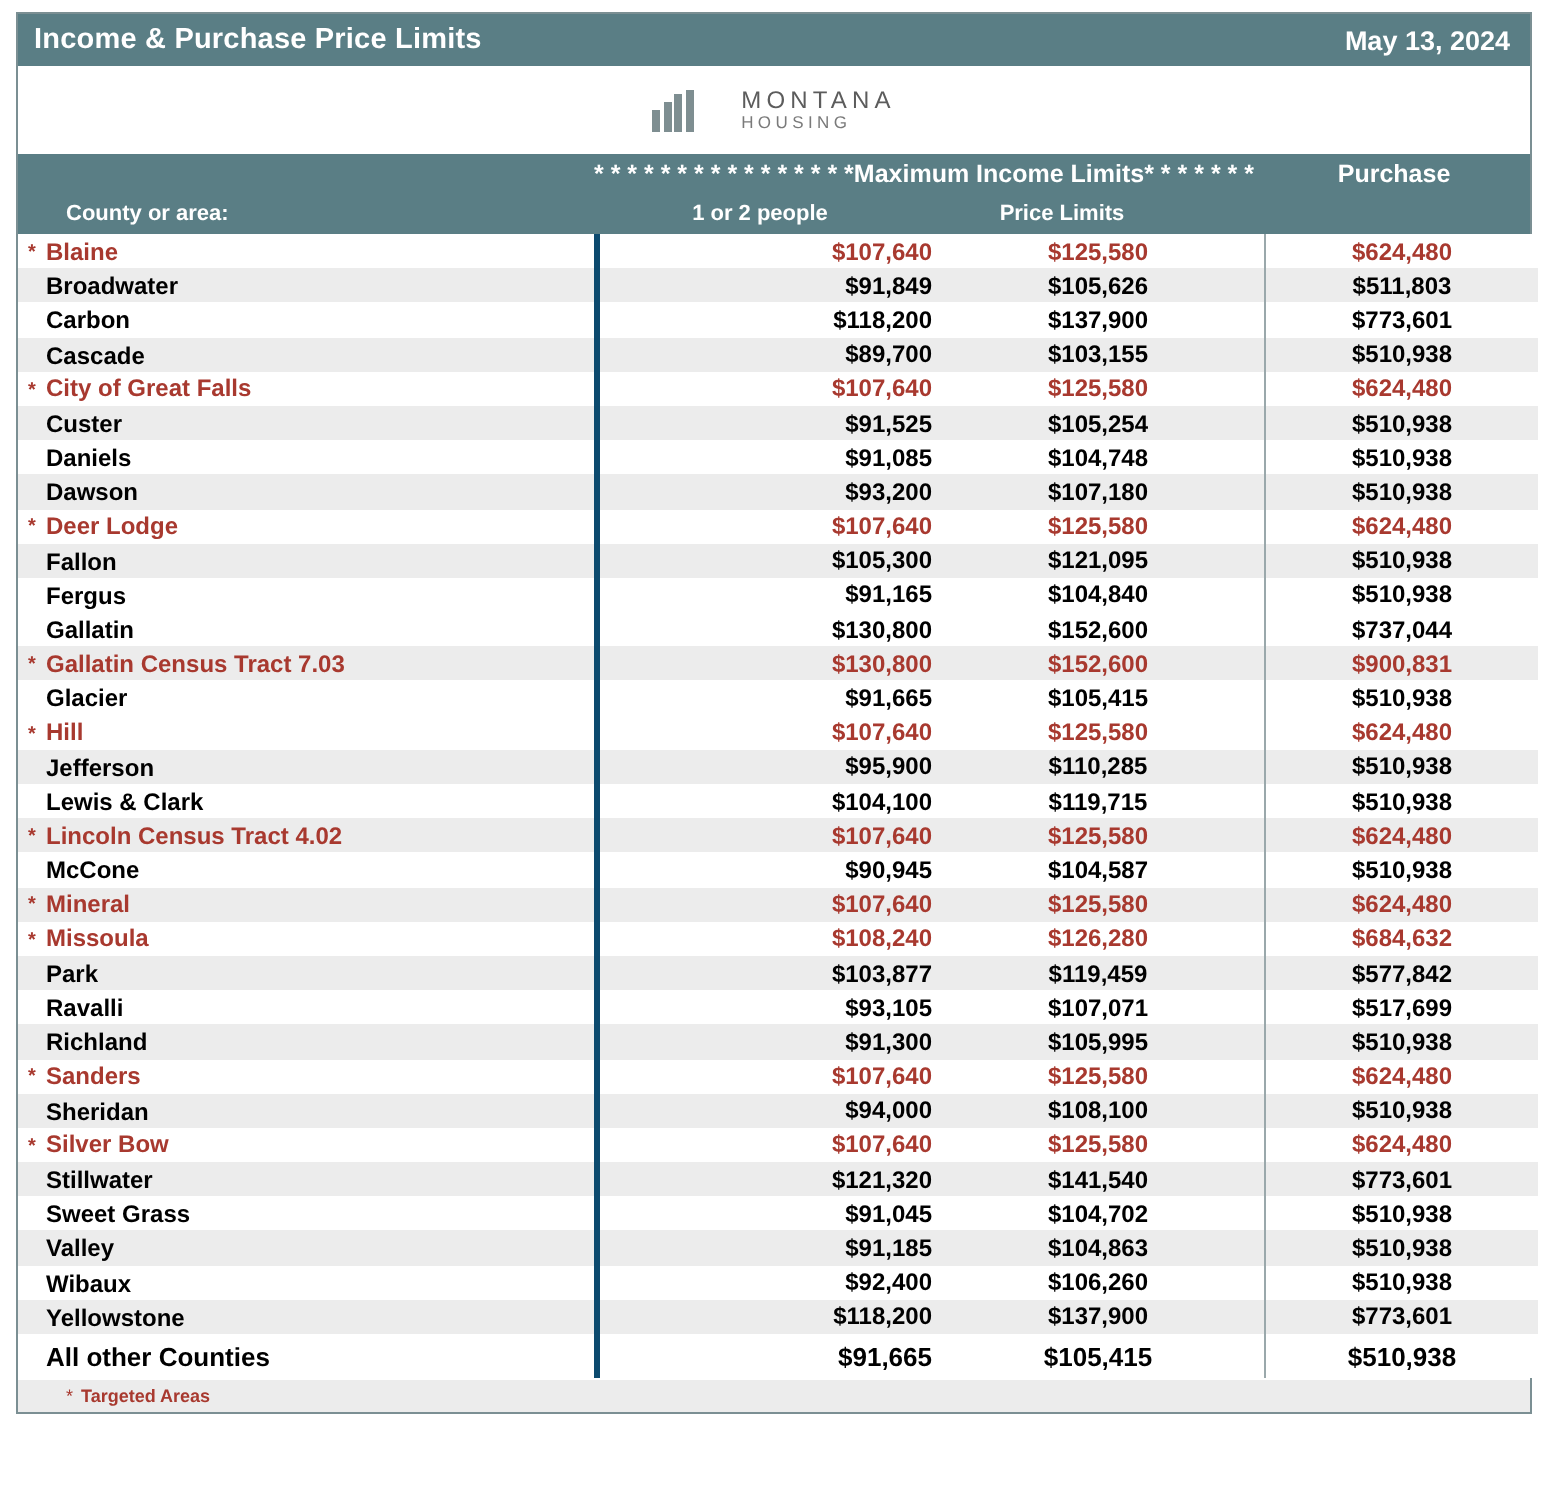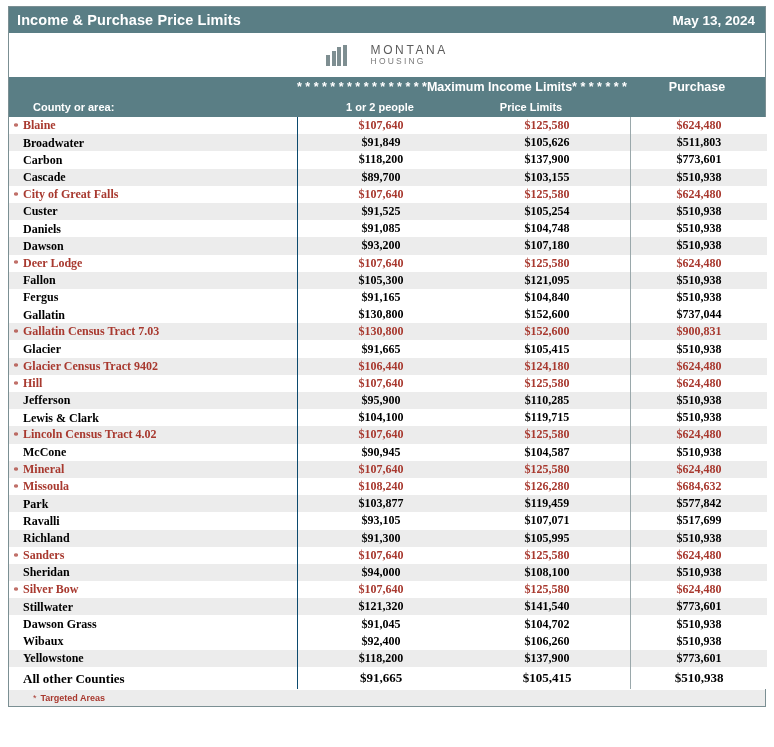--- a/index.html
+++ b/index.html
@@ -123,21 +123,20 @@
   }
   .hdr-bot .lbl {
     font-size: 11px;
     font-weight: bold;
   }
   
   table.limits {
     border-collapse: collapse;
     width: 756px;
     table-layout: fixed;
-    font-family: Liberation Serif, serif;
   }
   table.limits td {
     height: 17.2px;
     font-size: 12px;
     font-weight: bold;
     color: #000000;
     padding: 0;
     vertical-align: middle;
   }
   td.county {
@@ -158,21 +157,21 @@
     padding-left: 14px;
     vertical-align: middle;
   }
   td.inc1 { width: 166px; text-align: center; }
   td.inc2 { width: 166px; text-align: center; }
   td.price { width: 136px; text-align: center; }
   tr.alt td { background: #ececec; }
   tr.plain td { background: #ffffff; }
   tr.targeted td, tr.targeted td .nm { color: #a8392f; }
   
-  td.inc1 { border-left: 1px solid #0c4a6e; }
+  td.inc1 { border-left: 3px solid #0c4a6e; text-align: right; }
   td.price { border-left: 1px solid #9aa8ab; margin-left: 44px; }
   tr.total td {
     font-size: 13px;
     height: 22px;
   }
   
   .footer {
     background: #ececec;
     height: 17px;
     display: flex;
@@ -310,26 +309,20 @@
             <td class="inc1">$130,800</td>
             <td class="inc2">$152,600</td>
             <td class="price">$900,831</td>
           </tr>
           <tr class="plain">
             <td class="county"><span class="nm">Glacier</span></td>
             <td class="inc1">$91,665</td>
             <td class="inc2">$105,415</td>
             <td class="price">$510,938</td>
           </tr>
-          <tr class="alt targeted">
-            <td class="county"><span class="star">*</span><span>Glacier Census Tract 9402</span></td>
-            <td class="inc1">$106,440</td>
-            <td class="inc2">$124,180</td>
-            <td class="price">$624,480</td>
-          </tr>
           <tr class="plain targeted">
             <td class="county"><span class="star">*</span><span>Hill</span></td>
             <td class="inc1">$107,640</td>
             <td class="inc2">$125,580</td>
             <td class="price">$624,480</td>
           </tr>
           <tr class="alt">
             <td class="county"><span class="nm">Jefferson</span></td>
             <td class="inc1">$95,900</td>
             <td class="inc2">$110,285</td>
@@ -401,23 +394,29 @@
             <td class="inc2">$125,580</td>
             <td class="price">$624,480</td>
           </tr>
           <tr class="alt">
             <td class="county"><span class="nm">Stillwater</span></td>
             <td class="inc1">$121,320</td>
             <td class="inc2">$141,540</td>
             <td class="price">$773,601</td>
           </tr>
           <tr class="plain">
-            <td class="county"><span class="nm">Dawson Grass</span></td>
+            <td class="county"><span class="nm">Sweet Grass</span></td>
             <td class="inc1">$91,045</td>
             <td class="inc2">$104,702</td>
+            <td class="price">$510,938</td>
+          </tr>
+          <tr class="alt">
+            <td class="county"><span class="nm">Valley</span></td>
+            <td class="inc1">$91,185</td>
+            <td class="inc2">$104,863</td>
             <td class="price">$510,938</td>
           </tr>
           <tr class="plain">
             <td class="county"><span class="nm">Wibaux</span></td>
             <td class="inc1">$92,400</td>
             <td class="inc2">$106,260</td>
             <td class="price">$510,938</td>
           </tr>
           <tr class="alt">
             <td class="county"><span class="nm">Yellowstone</span></td>

